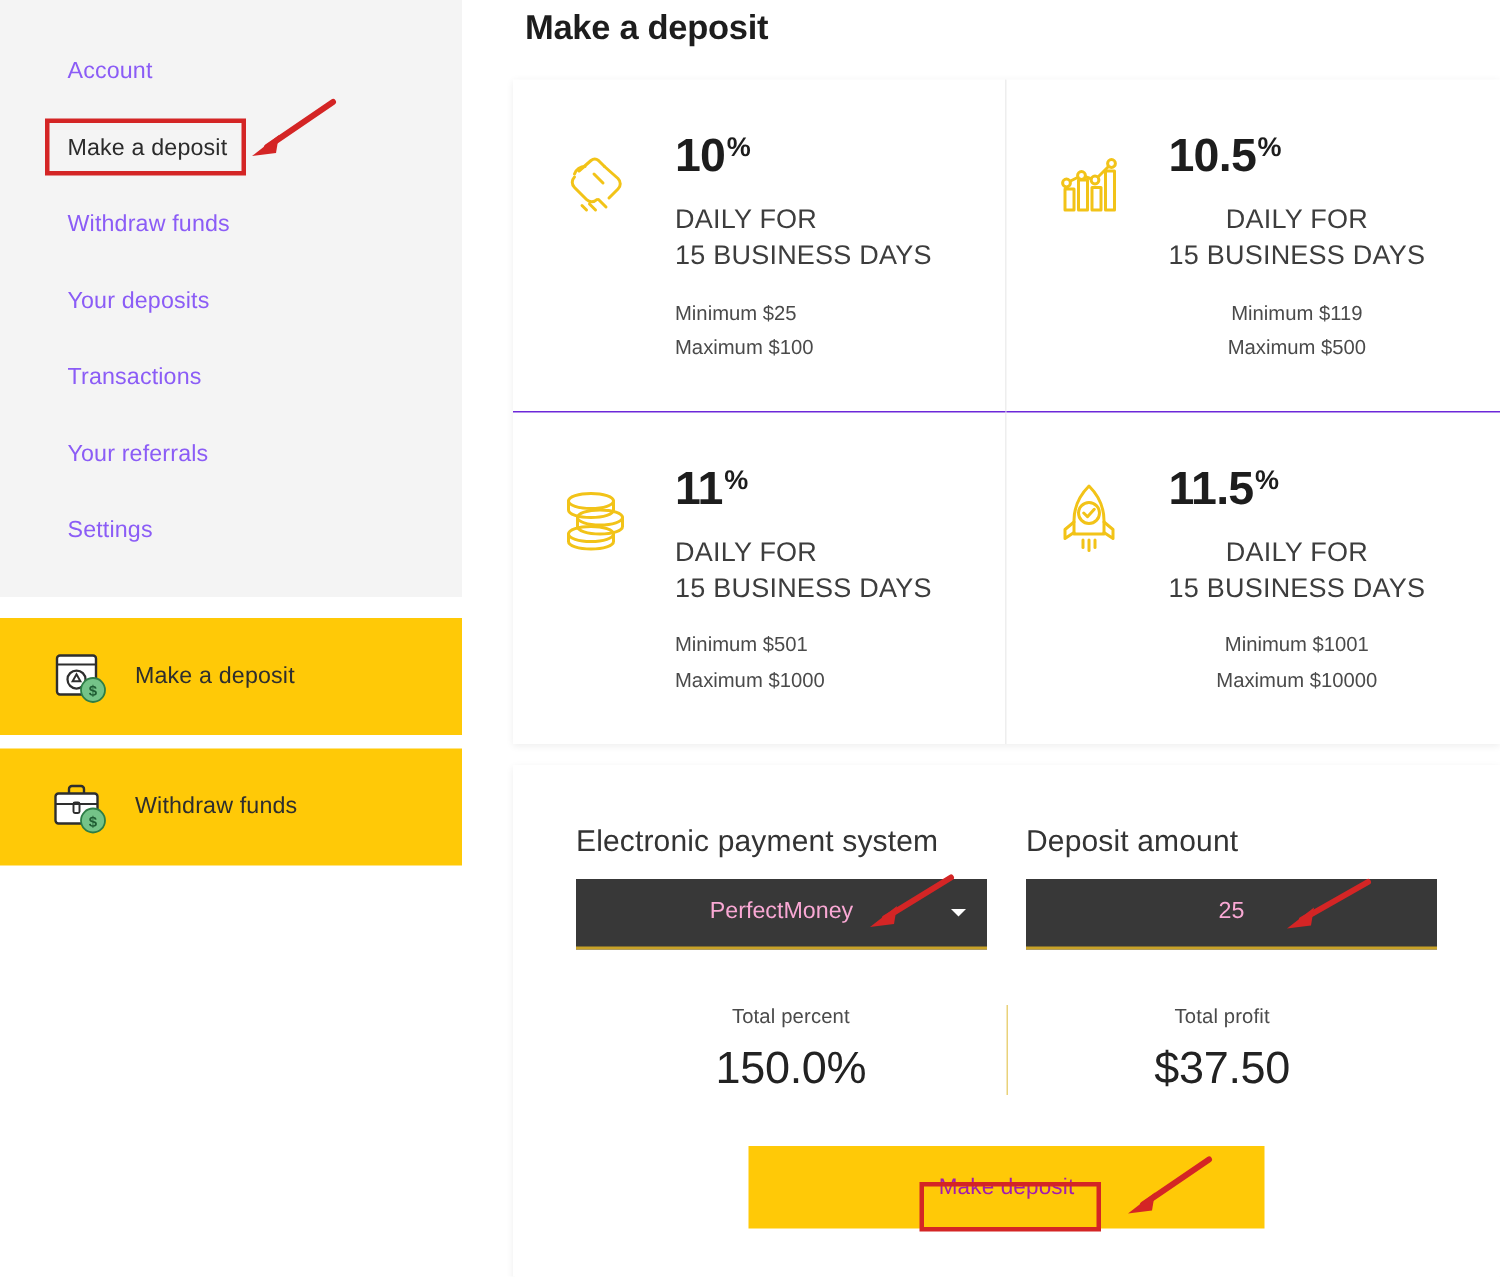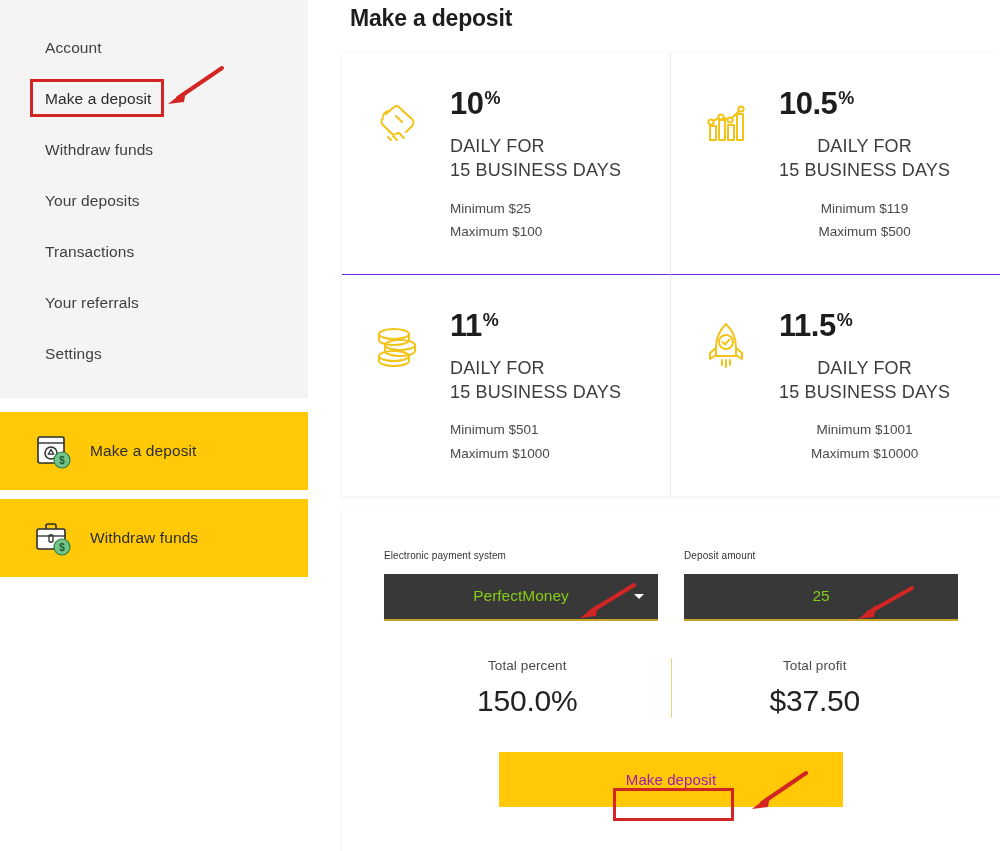--- a/index.html
+++ b/index.html
@@ -34,21 +34,21 @@
   }
 
   .nav-panel {
     background: #f4f4f4;
     padding: 22px 0 24px 0;
     height: 398px;
   }
 
   .nav-item {
     font-size: 15.5px;
-    color: #404040;
+    color: #8b5cf6;
     padding: 0 0 0 45px;
     height: 51px;
     line-height: 51px;
     white-space: nowrap;
     letter-spacing: .1px;
   }
 
   .nav-item.active {
     color: #2b2b2b;
   }
@@ -165,34 +165,34 @@
     min-height: 348px;
   }
 
   .form-row {
     display: flex;
     gap: 26px;
   }
   .form-col { flex: 1; }
 
   .field-label {
-    font-size: 10px;
+    font-size: 20px;
     color: #333333;
     margin-bottom: 13px;
     letter-spacing: .1px;
   }
 
   .dark-input {
     background: #383838;
     border-bottom: 2px solid #c8a227;
     height: 47px;
     display: flex;
     align-items: center;
     justify-content: center;
-    color: #84cc16;
+    color: #f9a8d4;
     font-size: 15.5px;
     position: relative;
   }
 
   .caret {
     position: absolute;
     right: 14px;
     top: 50%;
     margin-top: -2px;
     width: 0; height: 0;

